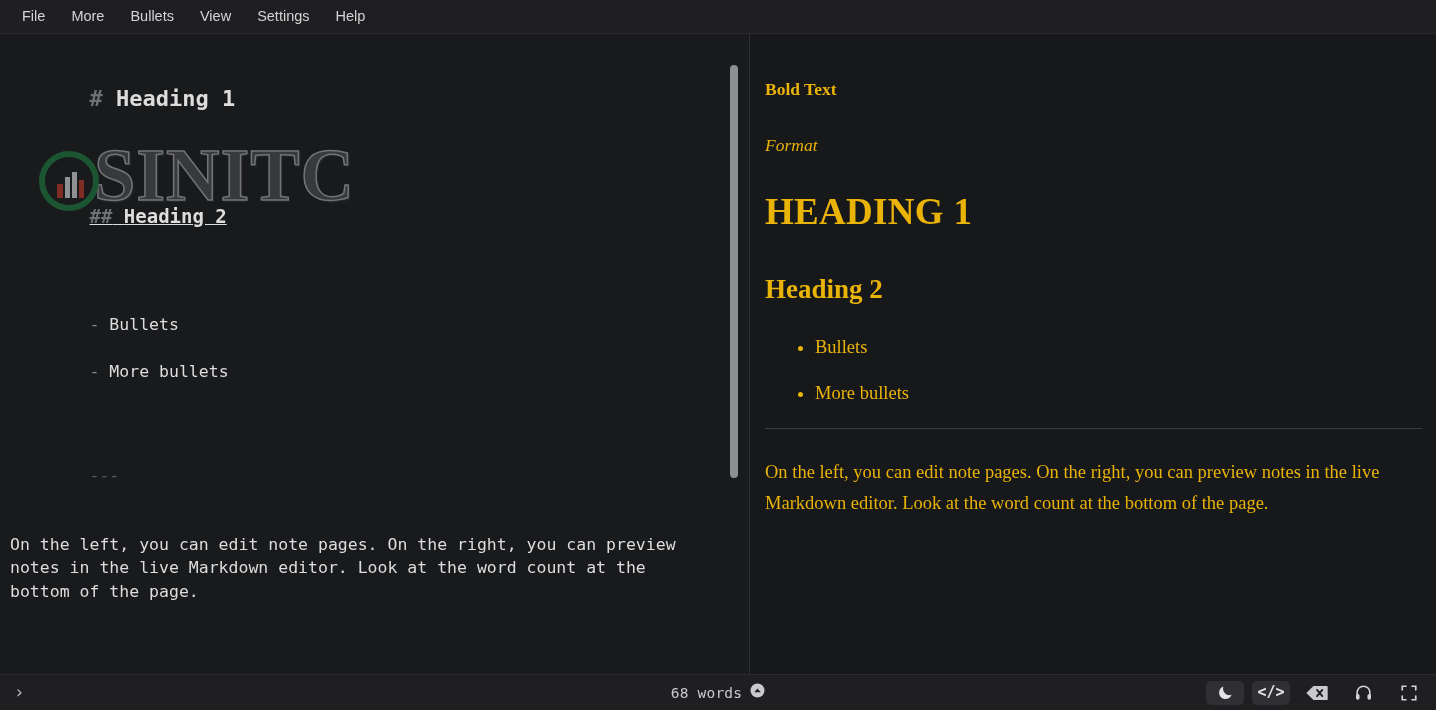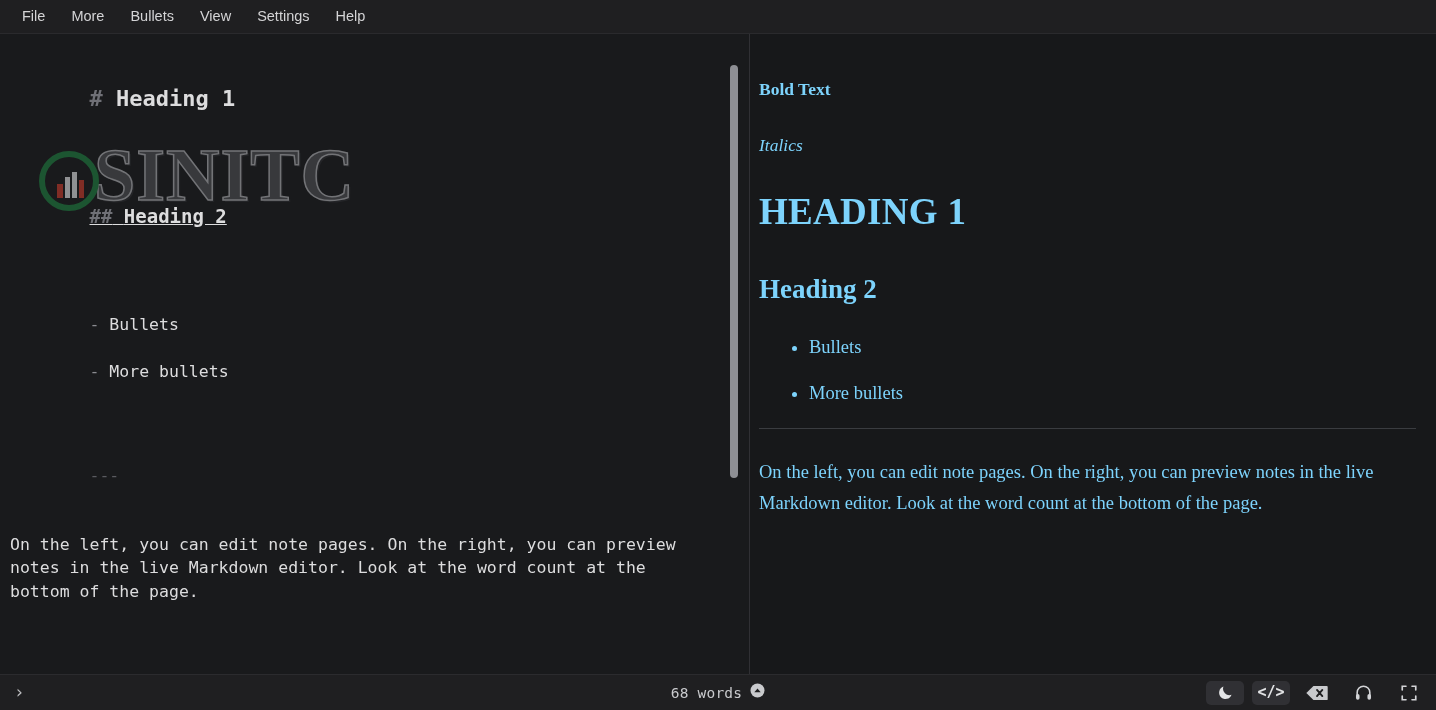--- a/index.html
+++ b/index.html
@@ -98,22 +98,23 @@
   
   .preview-pane {
     flex: 1 1 auto;
     background: #17181a;
     overflow: hidden;
     position: relative;
     padding: 0 20px 0 9px;
   }
   .preview-inner {
     font-family: "Liberation Serif", "DejaVu Serif", serif;
-    color: #7dd3fc;
+    color: #eab308;
     padding-top: 30px;
+    margin-left: 6px;
   }
   .pv-bold {
     font-size: 17.5px;
     font-weight: bold;
     margin: 14px 0 0 0;
     line-height: 1.3;
   }
   .pv-italic {
     font-size: 17.5px;
     font-style: italic;
@@ -281,21 +282,21 @@
       </div>
 
       <div class="scrollbar-track">
         <div class="scrollbar-thumb"></div>
       </div>
     </div>
 
     <div class="preview-pane">
       <div class="preview-inner">
         <p class="pv-bold">Bold Text</p>
-        <p class="pv-italic">Italics</p>
+        <p class="pv-italic">Format</p>
         <h1 class="pv-h1">Heading 1</h1>
         <h2 class="pv-h2">Heading 2</h2>
         <ul class="pv-list">
           <li>Bullets</li>
           <li>More bullets</li>
         </ul>
         <hr class="pv-hr">
         <p class="pv-para">On the left, you can edit note pages. On the right, you can preview notes in the live Markdown editor. Look at the word count at the bottom of the page.</p>
       </div>
     </div>

